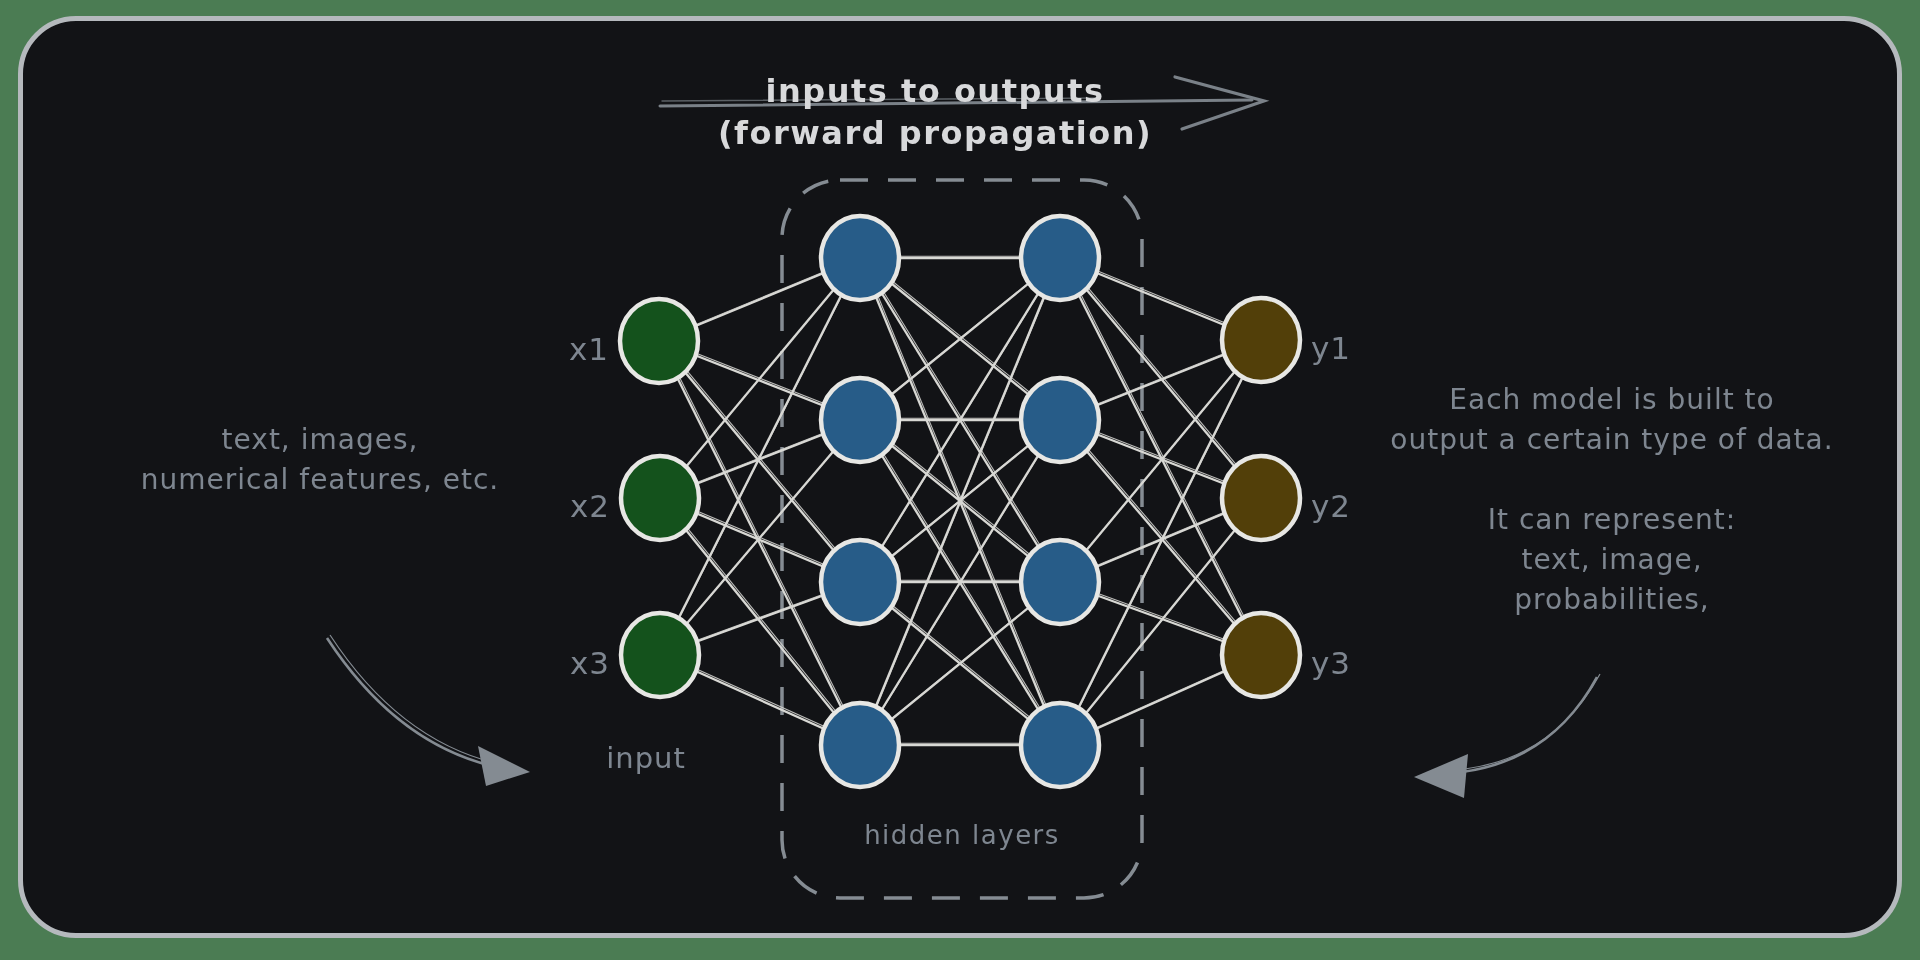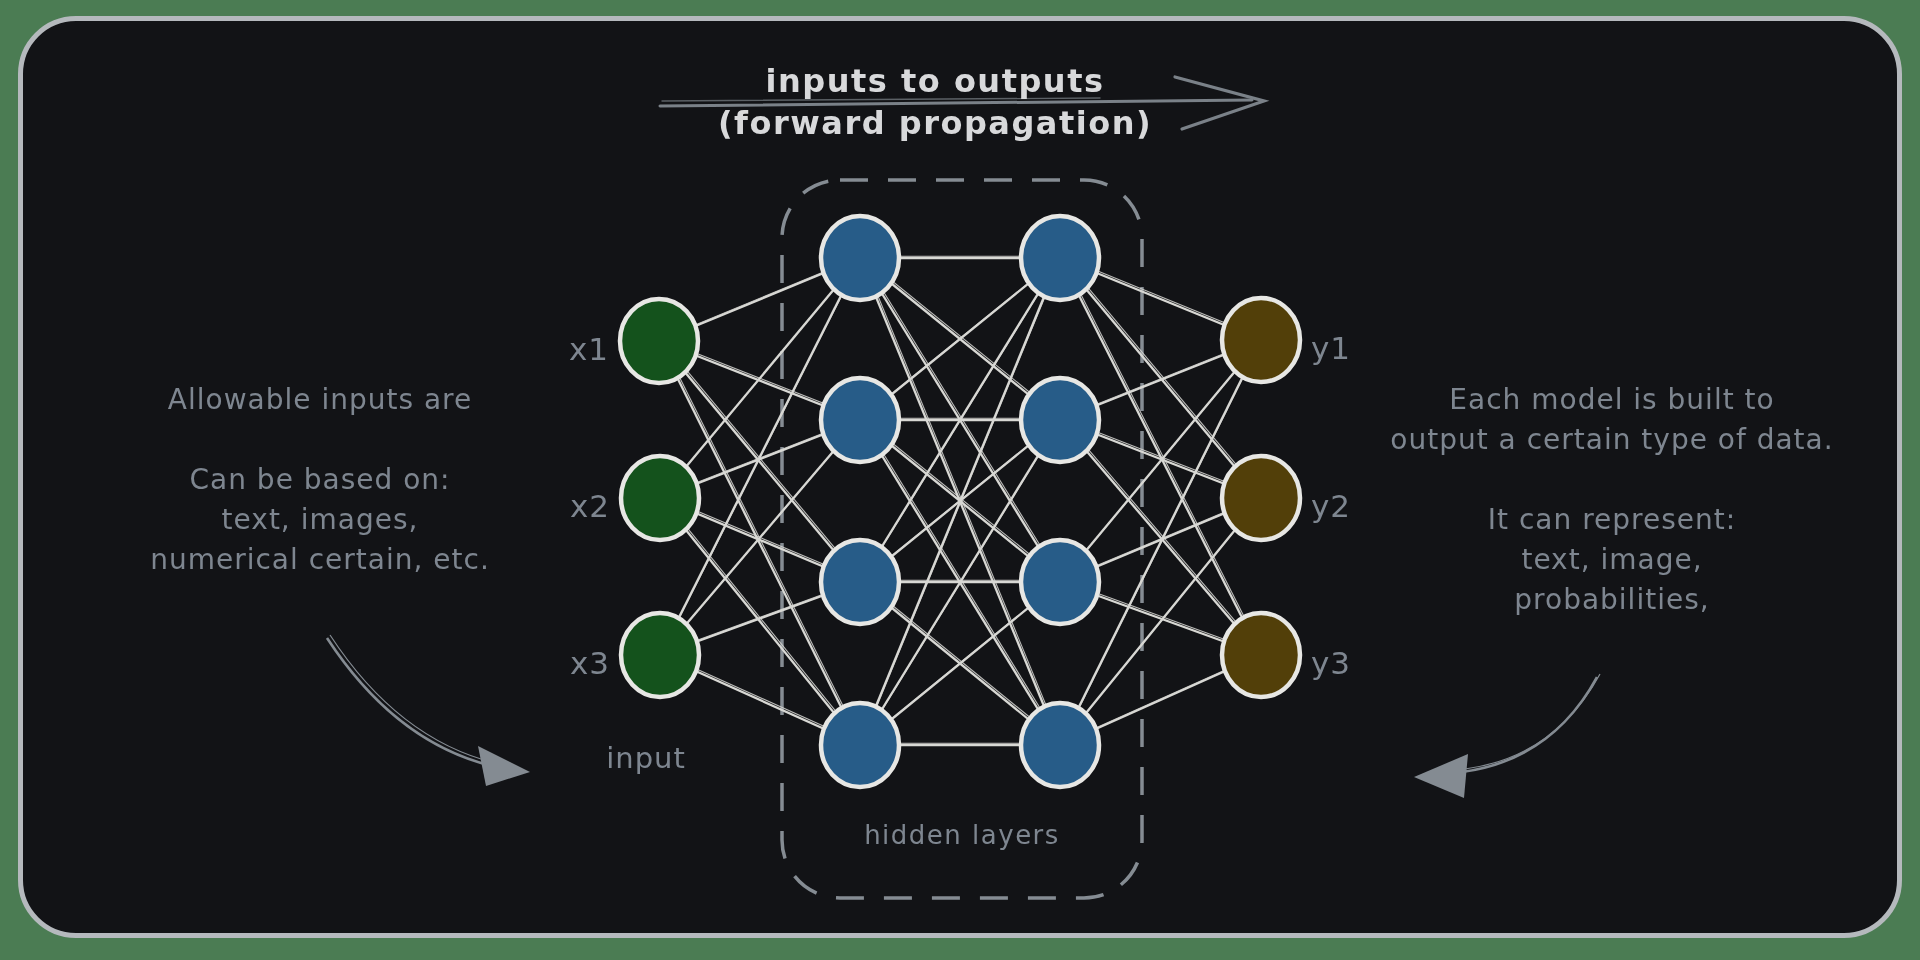--- a/index.html
+++ b/index.html
@@ -13,21 +13,21 @@
   .card{
     position:absolute;
     left:18px;top:16px;right:18px;bottom:22px;
     background:#121316;
     border:5px solid #b5b9bd;
     border-radius:58px;
   }
   .stage{position:absolute;left:0;top:0;width:1920px;height:960px;}
   svg.netsvg{position:absolute;left:0;top:0;}
   .title-block{
-    position:absolute;left:935px;top:60px;
+    position:absolute;left:935px;top:70px;
     transform:translateX(-50%);
     text-align:center;
     color:#d8d9db;
     font-size:32px;
     font-weight:600;
     letter-spacing:1.5px;
     line-height:42px;
     white-space:nowrap;
   }
   .note{
@@ -199,25 +199,23 @@
       <polygon points="1414,777 1468,754 1464,798" fill="#848b92"></polygon>
     </g>
   </svg>
 
   <div class="title-block">
     <div>inputs to outputs</div>
     <div>(forward propagation)</div>
   </div>
 
   <div class="note" id="left-note">
-    <div>Allowable inputs are</div>
     <div></div>
-    <div>Can be based on:</div>
     <div>text, images,</div>
-    <div>numerical certain, etc.</div>
+    <div>numerical features, etc.</div>
   </div>
 
   <div class="note" id="right-note">
     <div>Each model is built to</div>
     <div>output a certain type of data.</div>
     <div></div>
     <div>It can represent:</div>
     <div>text, image,</div>
     <div>probabilities,</div>
   </div>

